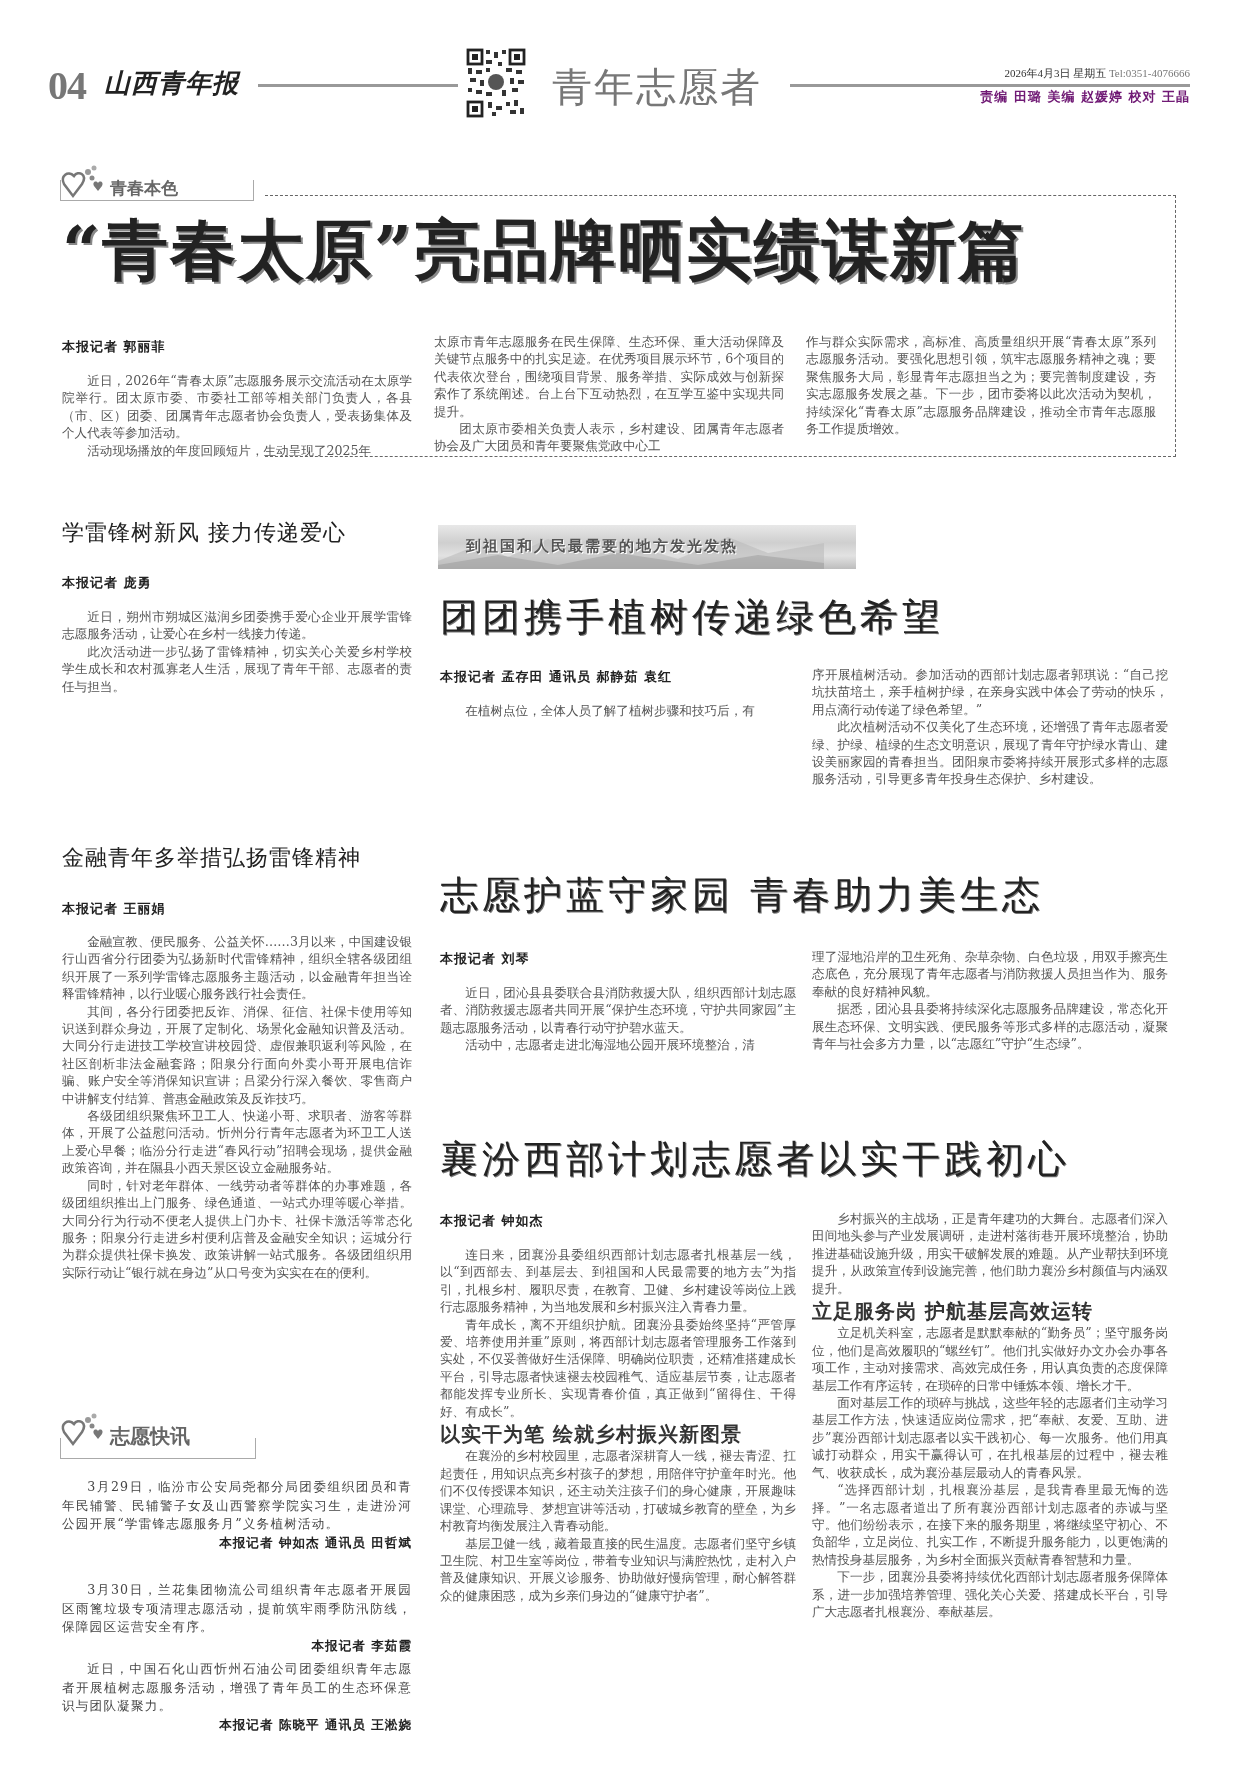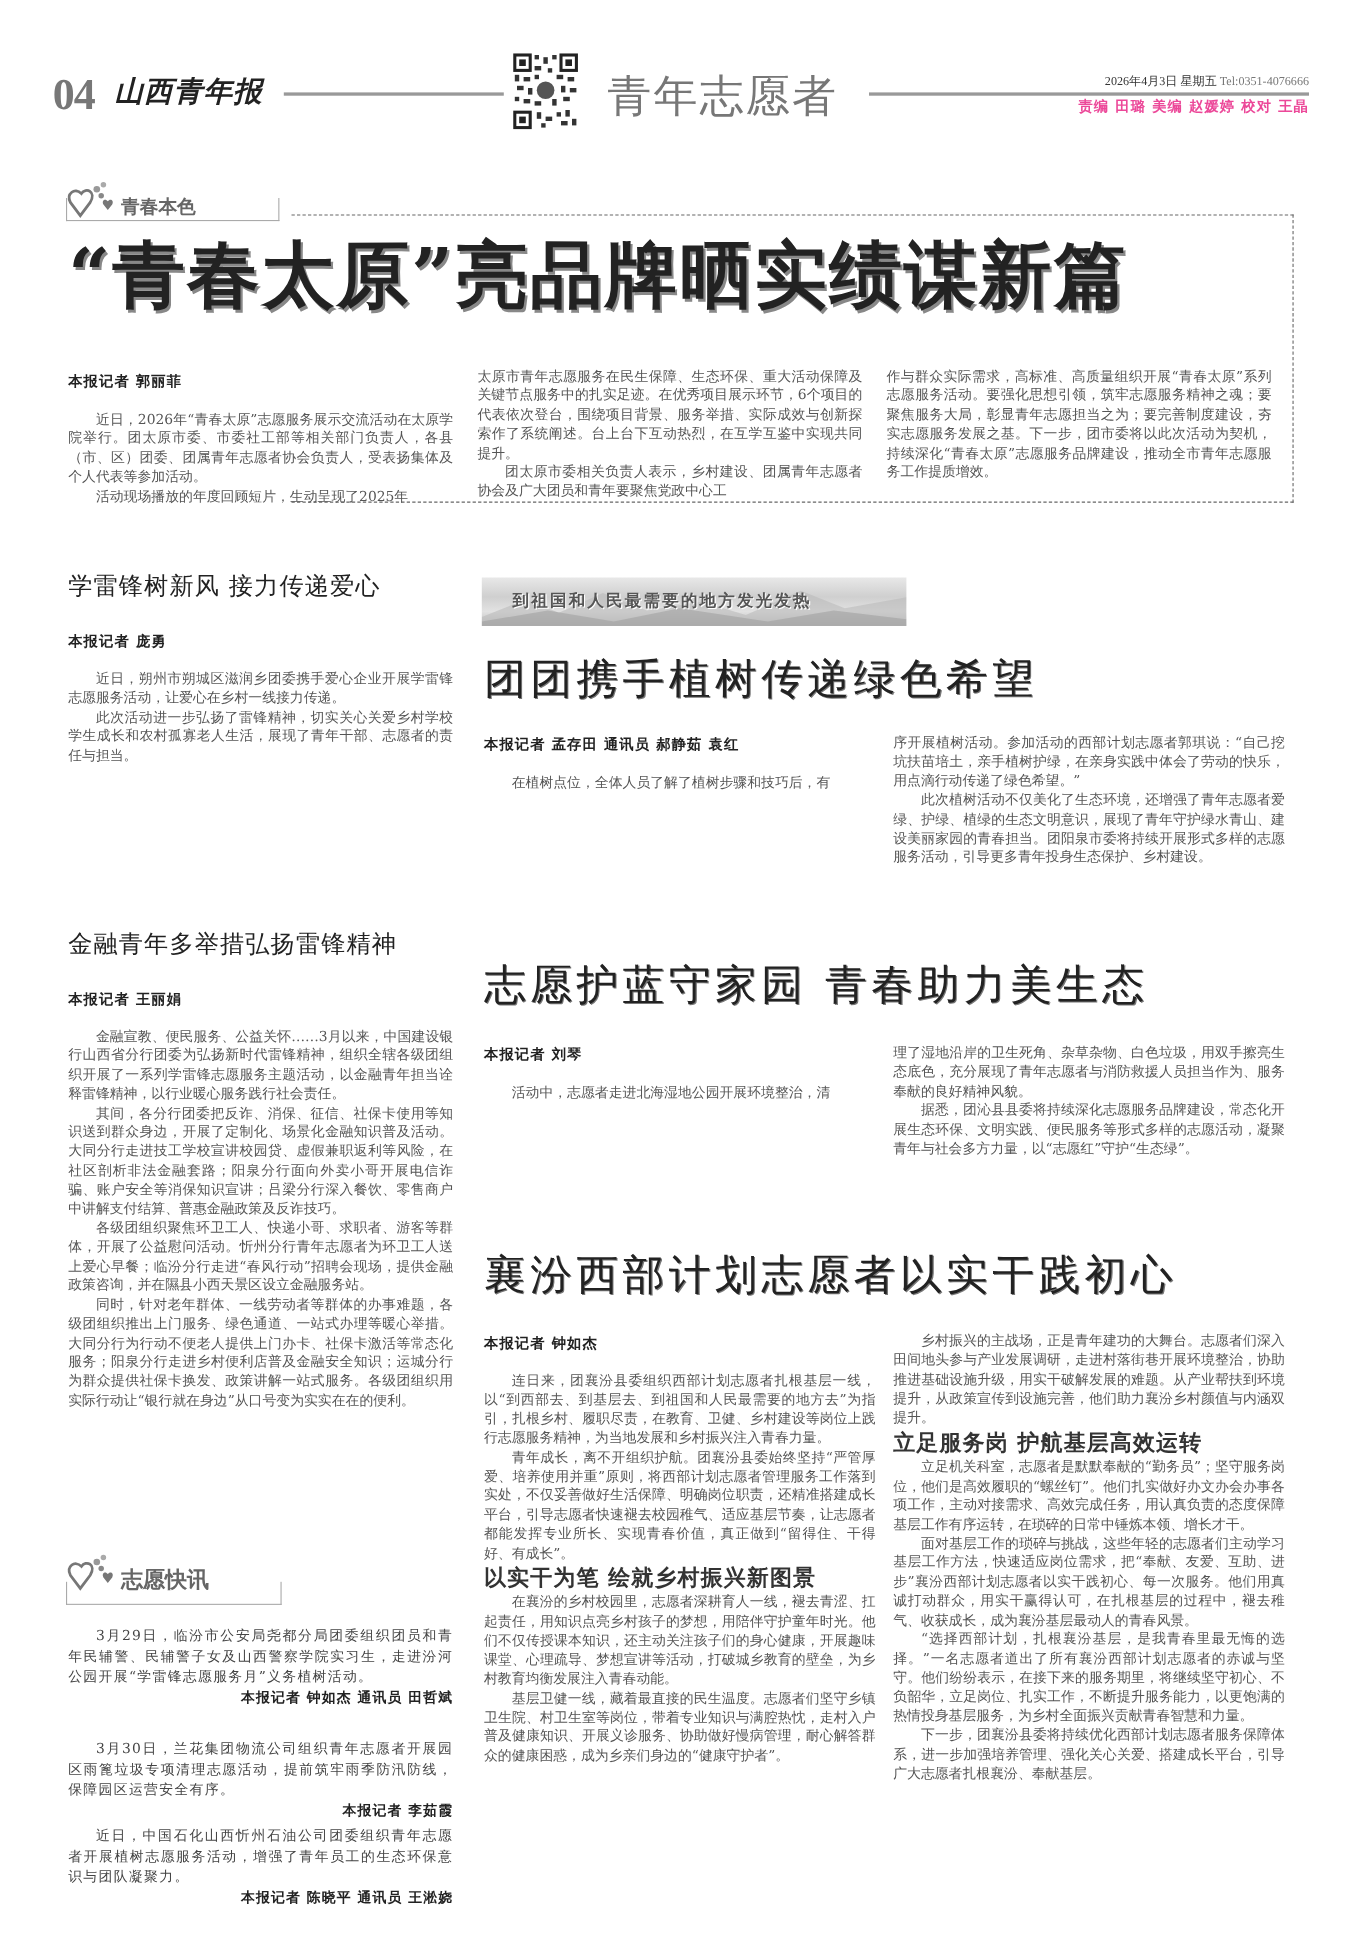--- a/index.html
+++ b/index.html
@@ -8,38 +8,38 @@
   .abs{position:absolute;}
   
   .page-no{left:48px;top:62px;font-family:"Liberation Serif",serif;font-size:40px;font-weight:bold;color:#777;letter-spacing:-1px;}
   .paper-name{left:104px;top:66px;font-family:"DejaVu Serif",serif;font-size:26px;font-style:italic;font-weight:bold;color:#222;letter-spacing:1px;}
   .mast-line{height:3px;background:#999;}
   .qr{left:466px;top:48px;width:60px;height:70px;background:#fff;}
   .qr svg{width:60px;height:70px;display:block;}
   .section-name{left:552px;top:60px;font-family:"DejaVu Sans",sans-serif;font-size:40px;color:#777;letter-spacing:2px;}
   .dateline{right:52px;top:66px;font-family:Liberation Serif, serif;font-size:11px;color:#333;}
   .dateline .tel{color:#777;}
-  .editors{right:52px;top:88px;font-family:"DejaVu Sans",sans-serif;font-size:13px;color:#ec4899;font-weight:bold;letter-spacing:1px;}
+  .editors{right:52px;top:88px;font-family:"DejaVu Sans",sans-serif;font-size:13px;color:#701a75;font-weight:bold;letter-spacing:1px;}
   
   .tag{display:flex;align-items:flex-end;}
   .tag .heart{width:52px;height:44px;}
   .tag-label{font-family:"DejaVu Sans",sans-serif;font-weight:bold;color:#666;}
   .tag-box{border:1px solid #aaa;border-top:none;border-left:1px solid #aaa;}
   
   .lead-title{left:62px;top:206px;font-family:"DejaVu Serif",serif;font-weight:bold;font-size:66px;letter-spacing:2px;color:#222;text-shadow:2px 2px 0 #888;}
   .dash-box{border-top:1.5px dashed #666;border-right:1.5px dashed #666;border-bottom:1.5px dashed #666;}
   
   .byline{font-family:"DejaVu Sans",sans-serif;font-size:13px;font-weight:bold;color:#222;letter-spacing:1px;}
   .body{font-family:"DejaVu Serif",serif;font-size:12.6px;line-height:17.4px;color:#555;text-align:justify;}
   .body p{margin:0;text-indent:2em;}
   .body p.noindent{text-indent:0;}
   .h2{font-family:"DejaVu Sans",sans-serif;font-size:22px;color:#222;letter-spacing:1px;}
   .h1{font-family:"DejaVu Sans",sans-serif;font-size:38px;color:#222;letter-spacing:4px;text-shadow:1px 1px 0 #777;}
   .subhead{font-family:"DejaVu Serif",serif;font-weight:bold;font-size:20px;color:#333;letter-spacing:1px;}
-  .banner{background:linear-gradient(180deg,#e8e8e8 0%,#cfcfcf 40%,#e2e2e2 70%,#bdbdbd 100%);}
+  .banner{background:linear-gradient(180deg,#e8e8e8 0%,#cfcfcf 40%,#e2e2e2 70%,#bdbdbd 100%);padding-left:32px;}
   .banner-text{font-family:"DejaVu Sans",sans-serif;font-weight:bold;font-size:15px;color:#555;letter-spacing:2px;text-shadow:1px 1px 0 #fff;}
   .brief{font-family:"DejaVu Serif",serif;font-size:12.6px;line-height:18.5px;color:#444;text-align:justify;letter-spacing:1.2px;}
   .brief p{margin:0;text-indent:2em;}
   .brief .credit{font-family:"DejaVu Sans",sans-serif;font-weight:bold;color:#222;letter-spacing:1px;}
   .right{text-align:right;}
 </style>
 </head>
 <body>
 
 <div class="abs page-no">04</div>
@@ -176,20 +176,21 @@
   <p>在植树点位，全体人员了解了植树步骤和技巧后，有</p>
 </div>
 <div class="abs body" style="left:812px;top:666px;width:356px;">
   <p class="noindent">序开展植树活动。参加活动的西部计划志愿者郭琪说：“自己挖坑扶苗培土，亲手植树护绿，在亲身实践中体会了劳动的快乐，用点滴行动传递了绿色希望。”</p>
   <p>此次植树活动不仅美化了生态环境，还增强了青年志愿者爱绿、护绿、植绿的生态文明意识，展现了青年守护绿水青山、建设美丽家园的青春担当。团阳泉市委将持续开展形式多样的志愿服务活动，引导更多青年投身生态保护、乡村建设。</p>
 </div>
 
 <div class="abs h1" style="left:440px;top:870px;">志愿护蓝守家园 青春助力美生态</div>
 <div class="abs byline" style="left:440px;top:950px;">本报记者 刘琴</div>
 <div class="abs body" style="left:440px;top:984px;width:356px;">
+  <p>近日，团沁县县委联合县消防救援大队，组织西部计划志愿者、消防救援志愿者共同开展“保护生态环境，守护共同家园”主题志愿服务活动，以青春行动守护碧水蓝天。</p>
   <p>活动中，志愿者走进北海湿地公园开展环境整治，清</p>
 </div>
 <div class="abs body" style="left:812px;top:948px;width:356px;">
   <p class="noindent">理了湿地沿岸的卫生死角、杂草杂物、白色垃圾，用双手擦亮生态底色，充分展现了青年志愿者与消防救援人员担当作为、服务奉献的良好精神风貌。</p>
   <p>据悉，团沁县县委将持续深化志愿服务品牌建设，常态化开展生态环保、文明实践、便民服务等形式多样的志愿活动，凝聚青年与社会多方力量，以“志愿红”守护“生态绿”。</p>
 </div>
 
 <div class="abs h1" style="left:440px;top:1134px;">襄汾西部计划志愿者以实干践初心</div>
 <div class="abs byline" style="left:440px;top:1212px;">本报记者 钟如杰</div>
 <div class="abs body" style="left:440px;top:1246px;width:356px;">

